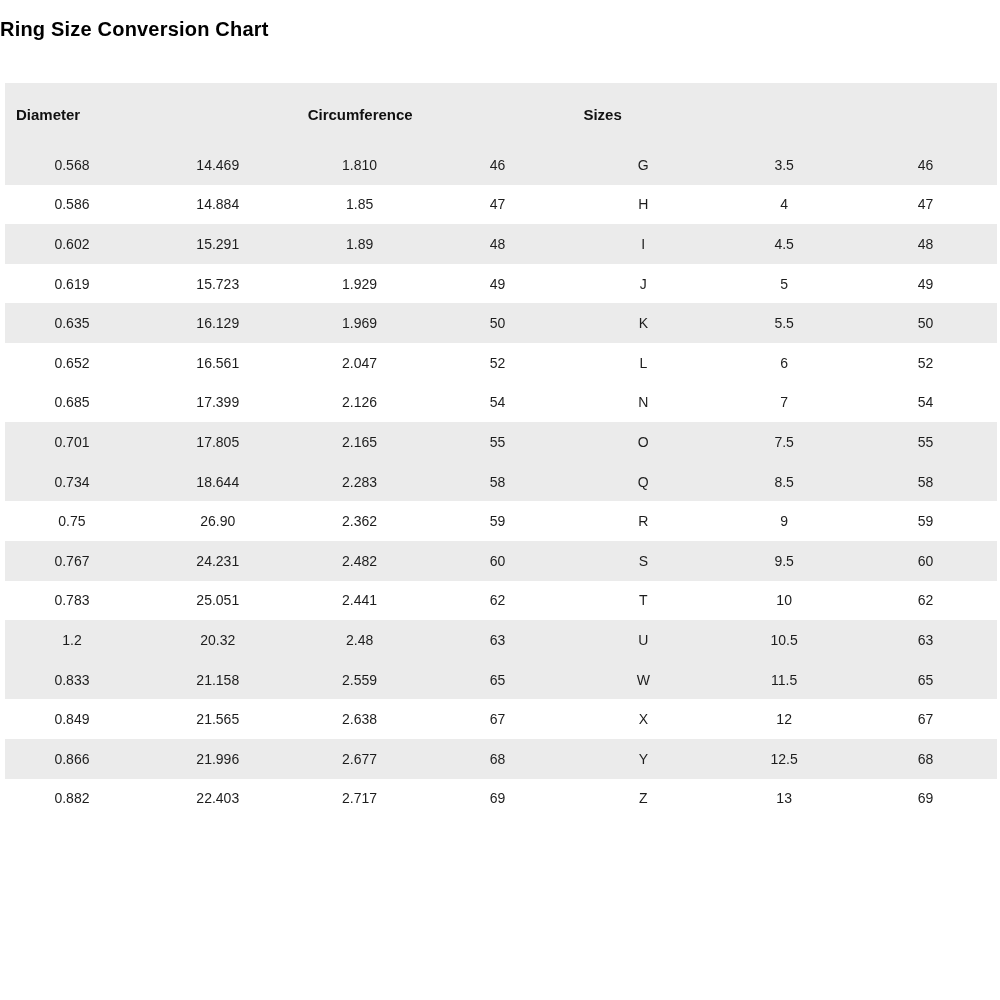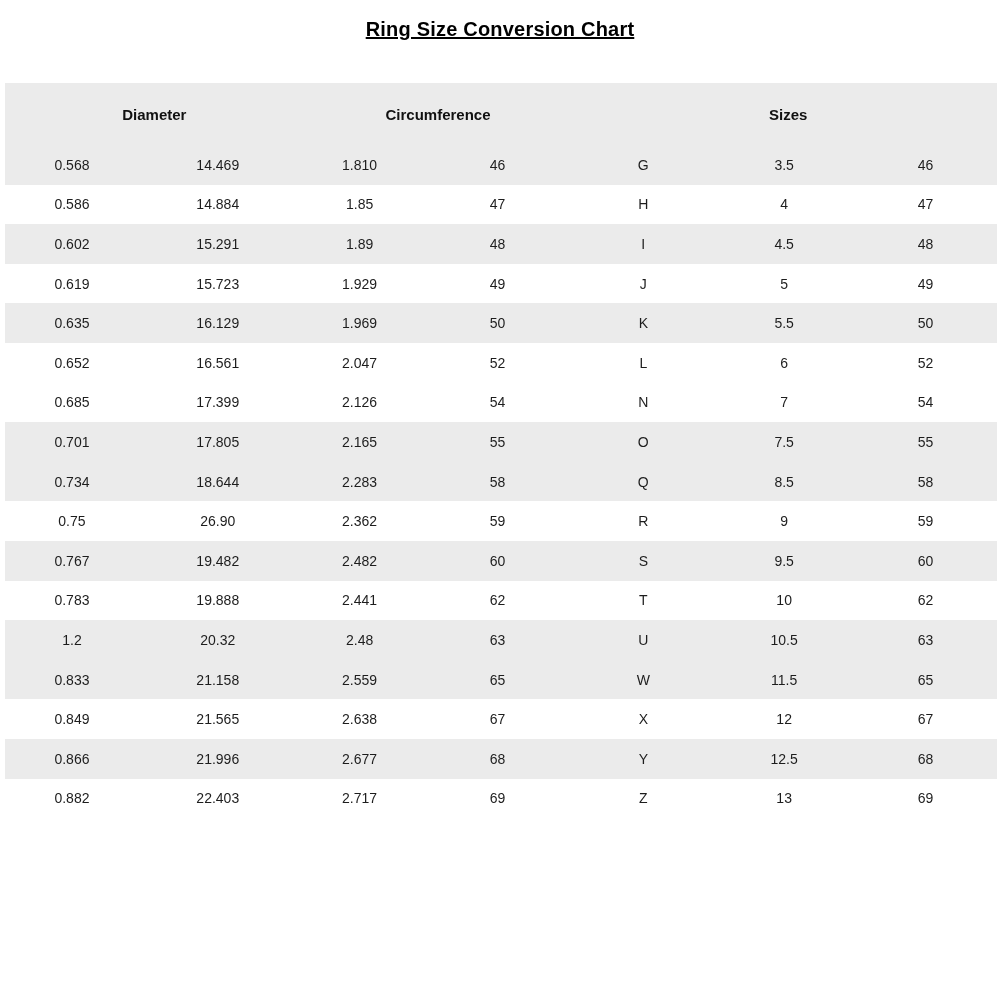--- a/index.html
+++ b/index.html
@@ -8,41 +8,39 @@
     padding: 0;
     width: 1000px;
     height: 1000px;
     background: #ffffff;
     font-family: "Liberation Sans", sans-serif;
     color: #1d1d1d;
   }
   .page { width: 1000px; height: 1000px; overflow: hidden; }
   .title {
     margin: 18px 0 0 0;
-    text-align: center;
     font-size: 20px;
     font-weight: bold;
     letter-spacing: 0.2px;
     color: #000000;
-    text-decoration: underline;
   }
   table.ring-table {
     border-collapse: collapse;
     table-layout: fixed;
     width: 992px;
     margin: 42px 0 0 5px;
     border: none;
   }
   th, td { padding: 0 4px; border: none; }
   .shade { background: #ebebeb; }
   tr.group-row th {
     height: 62px;
     font-size: 15px;
     font-weight: bold;
-    text-align: center;
+    text-align: left;
     vertical-align: middle;
     color: #111111;
     padding-left: 11px;
   }
   tr.sub-row th {
     height: 49px;
     font-size: 14px;
     font-weight: normal;
     text-align: center;
     vertical-align: middle;
@@ -166,30 +164,30 @@
           <td>0.75</td>
           <td>26.90</td>
           <td>2.362</td>
           <td>59</td>
           <td>R</td>
           <td>9</td>
           <td>59</td>
         </tr>
         <tr class="shade">
           <td>0.767</td>
-          <td>19.482</td>
+          <td>24.231</td>
           <td>2.482</td>
           <td>60</td>
           <td>S</td>
           <td>9.5</td>
           <td>60</td>
         </tr>
         <tr>
           <td>0.783</td>
-          <td>19.888</td>
+          <td>25.051</td>
           <td>2.441</td>
           <td>62</td>
           <td>T</td>
           <td>10</td>
           <td>62</td>
         </tr>
         <tr class="shade">
           <td>1.2</td>
           <td>20.32</td>
           <td>2.48</td>

